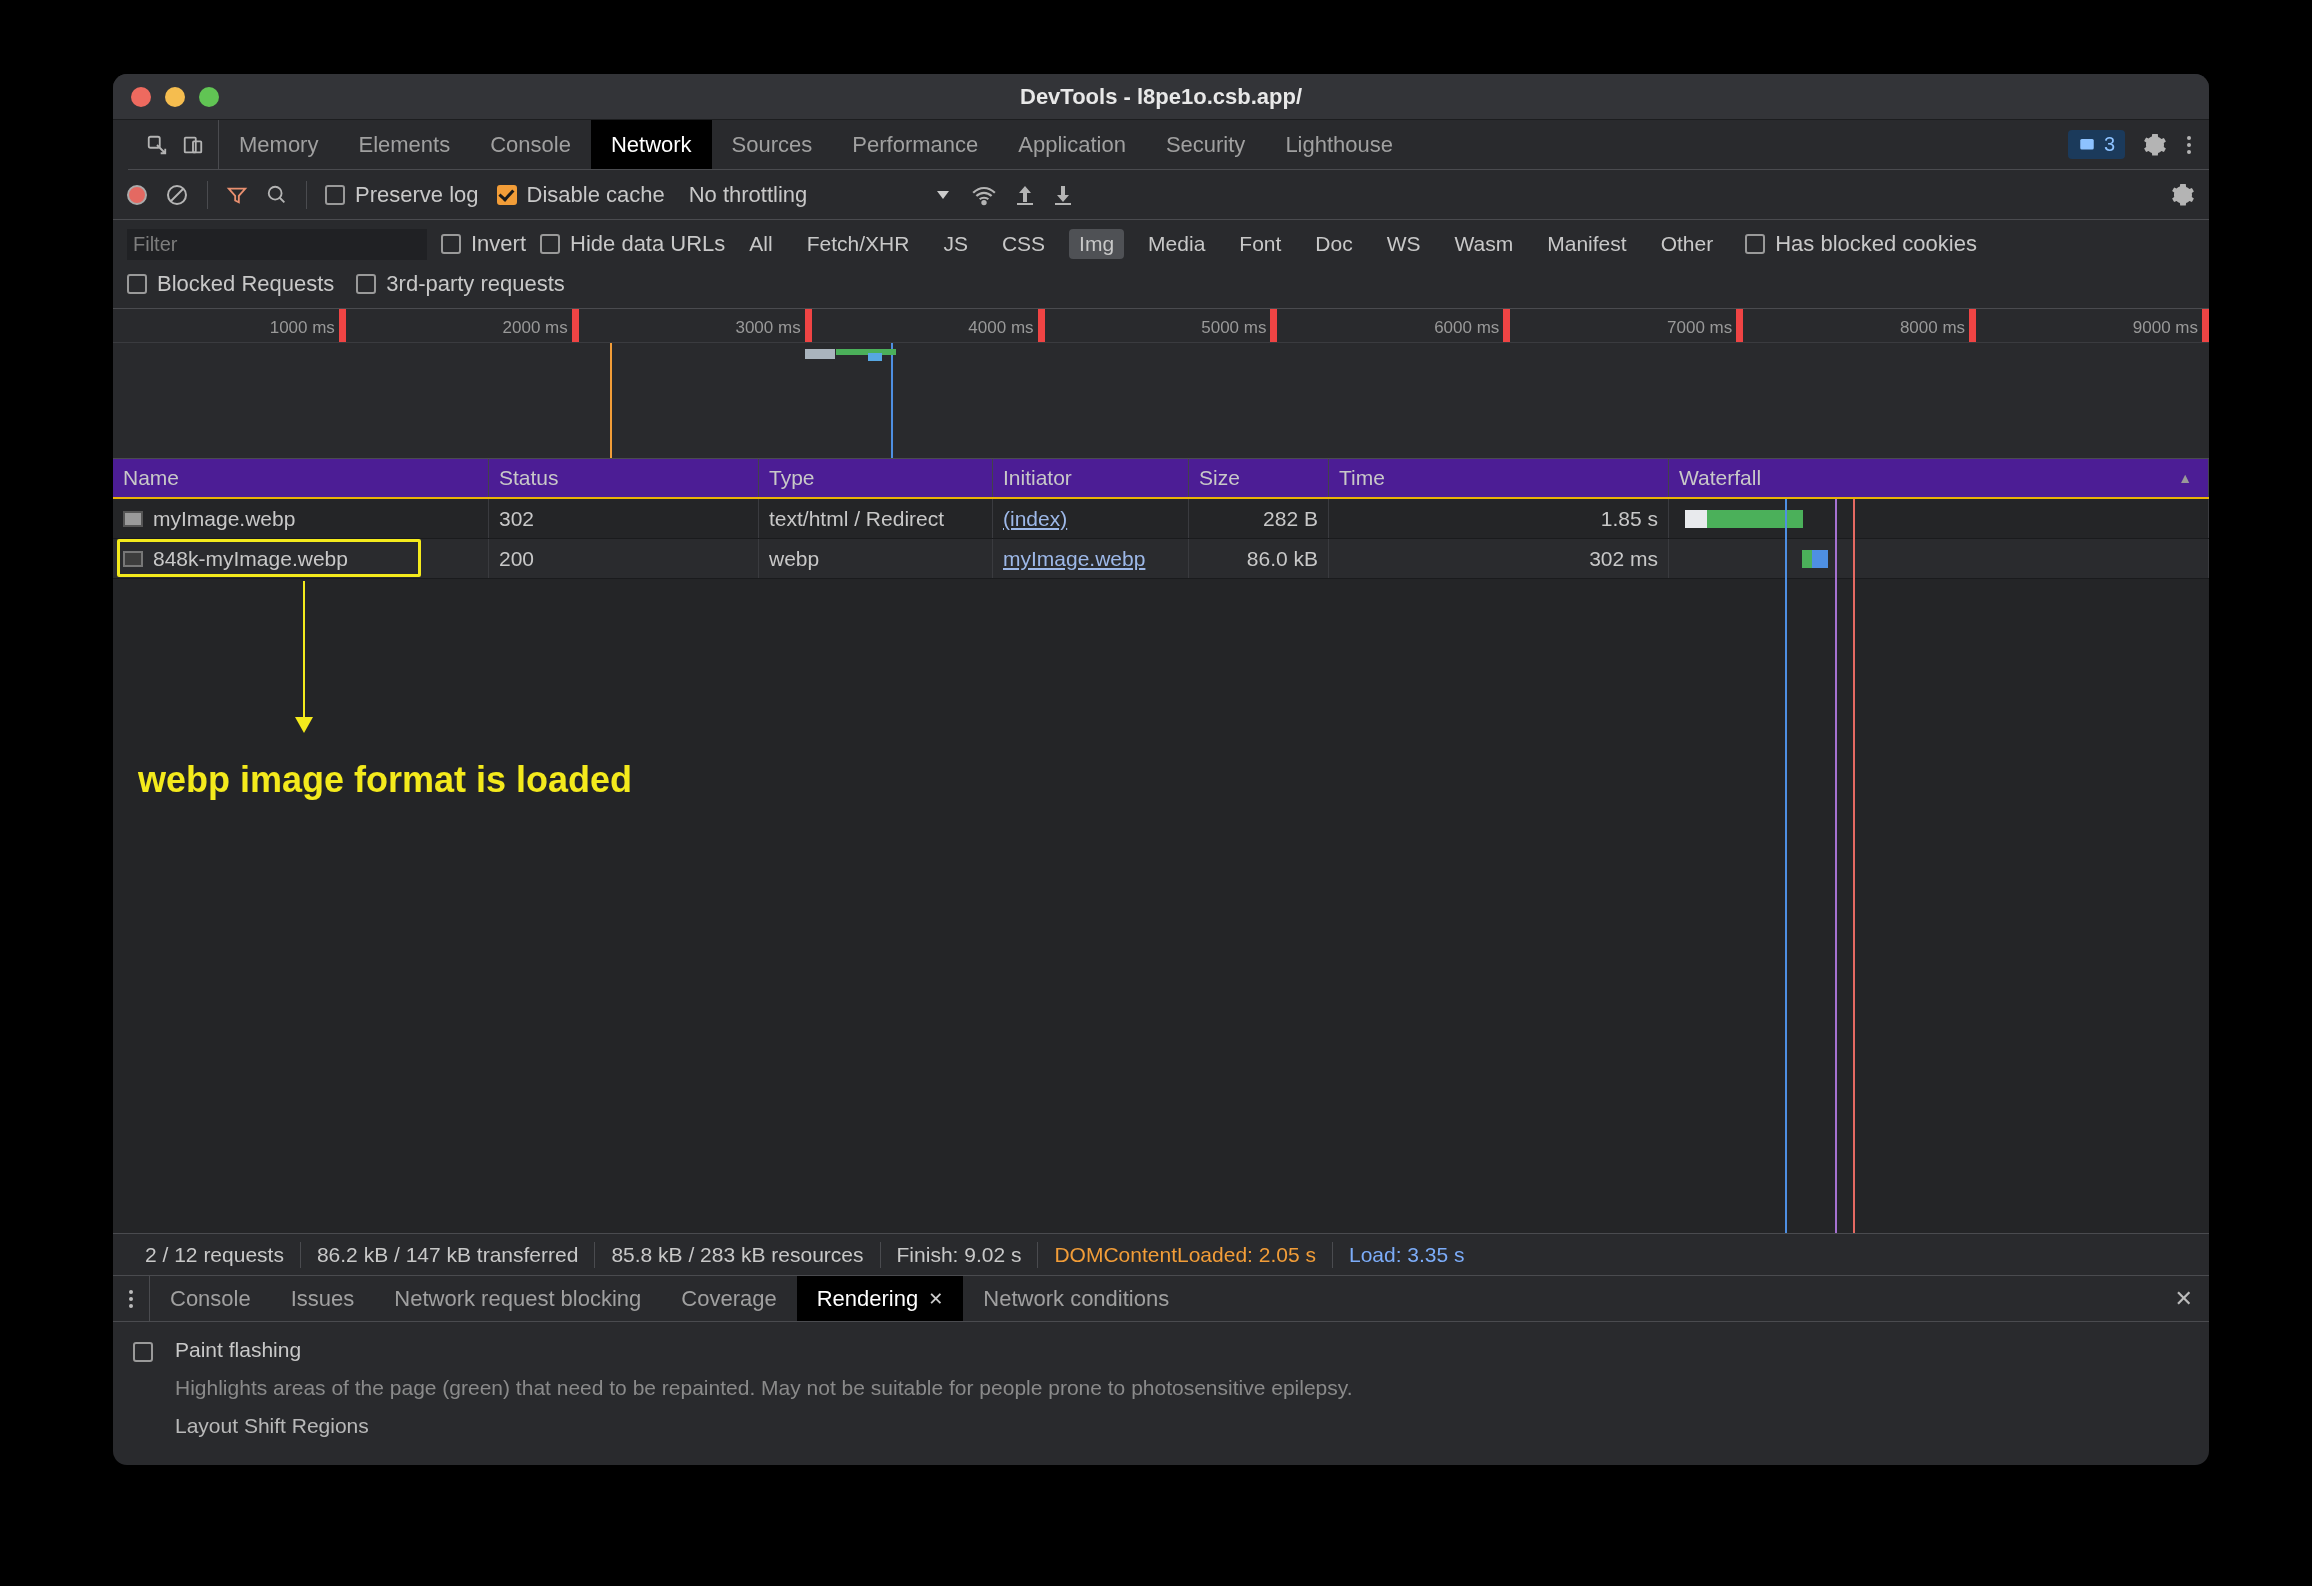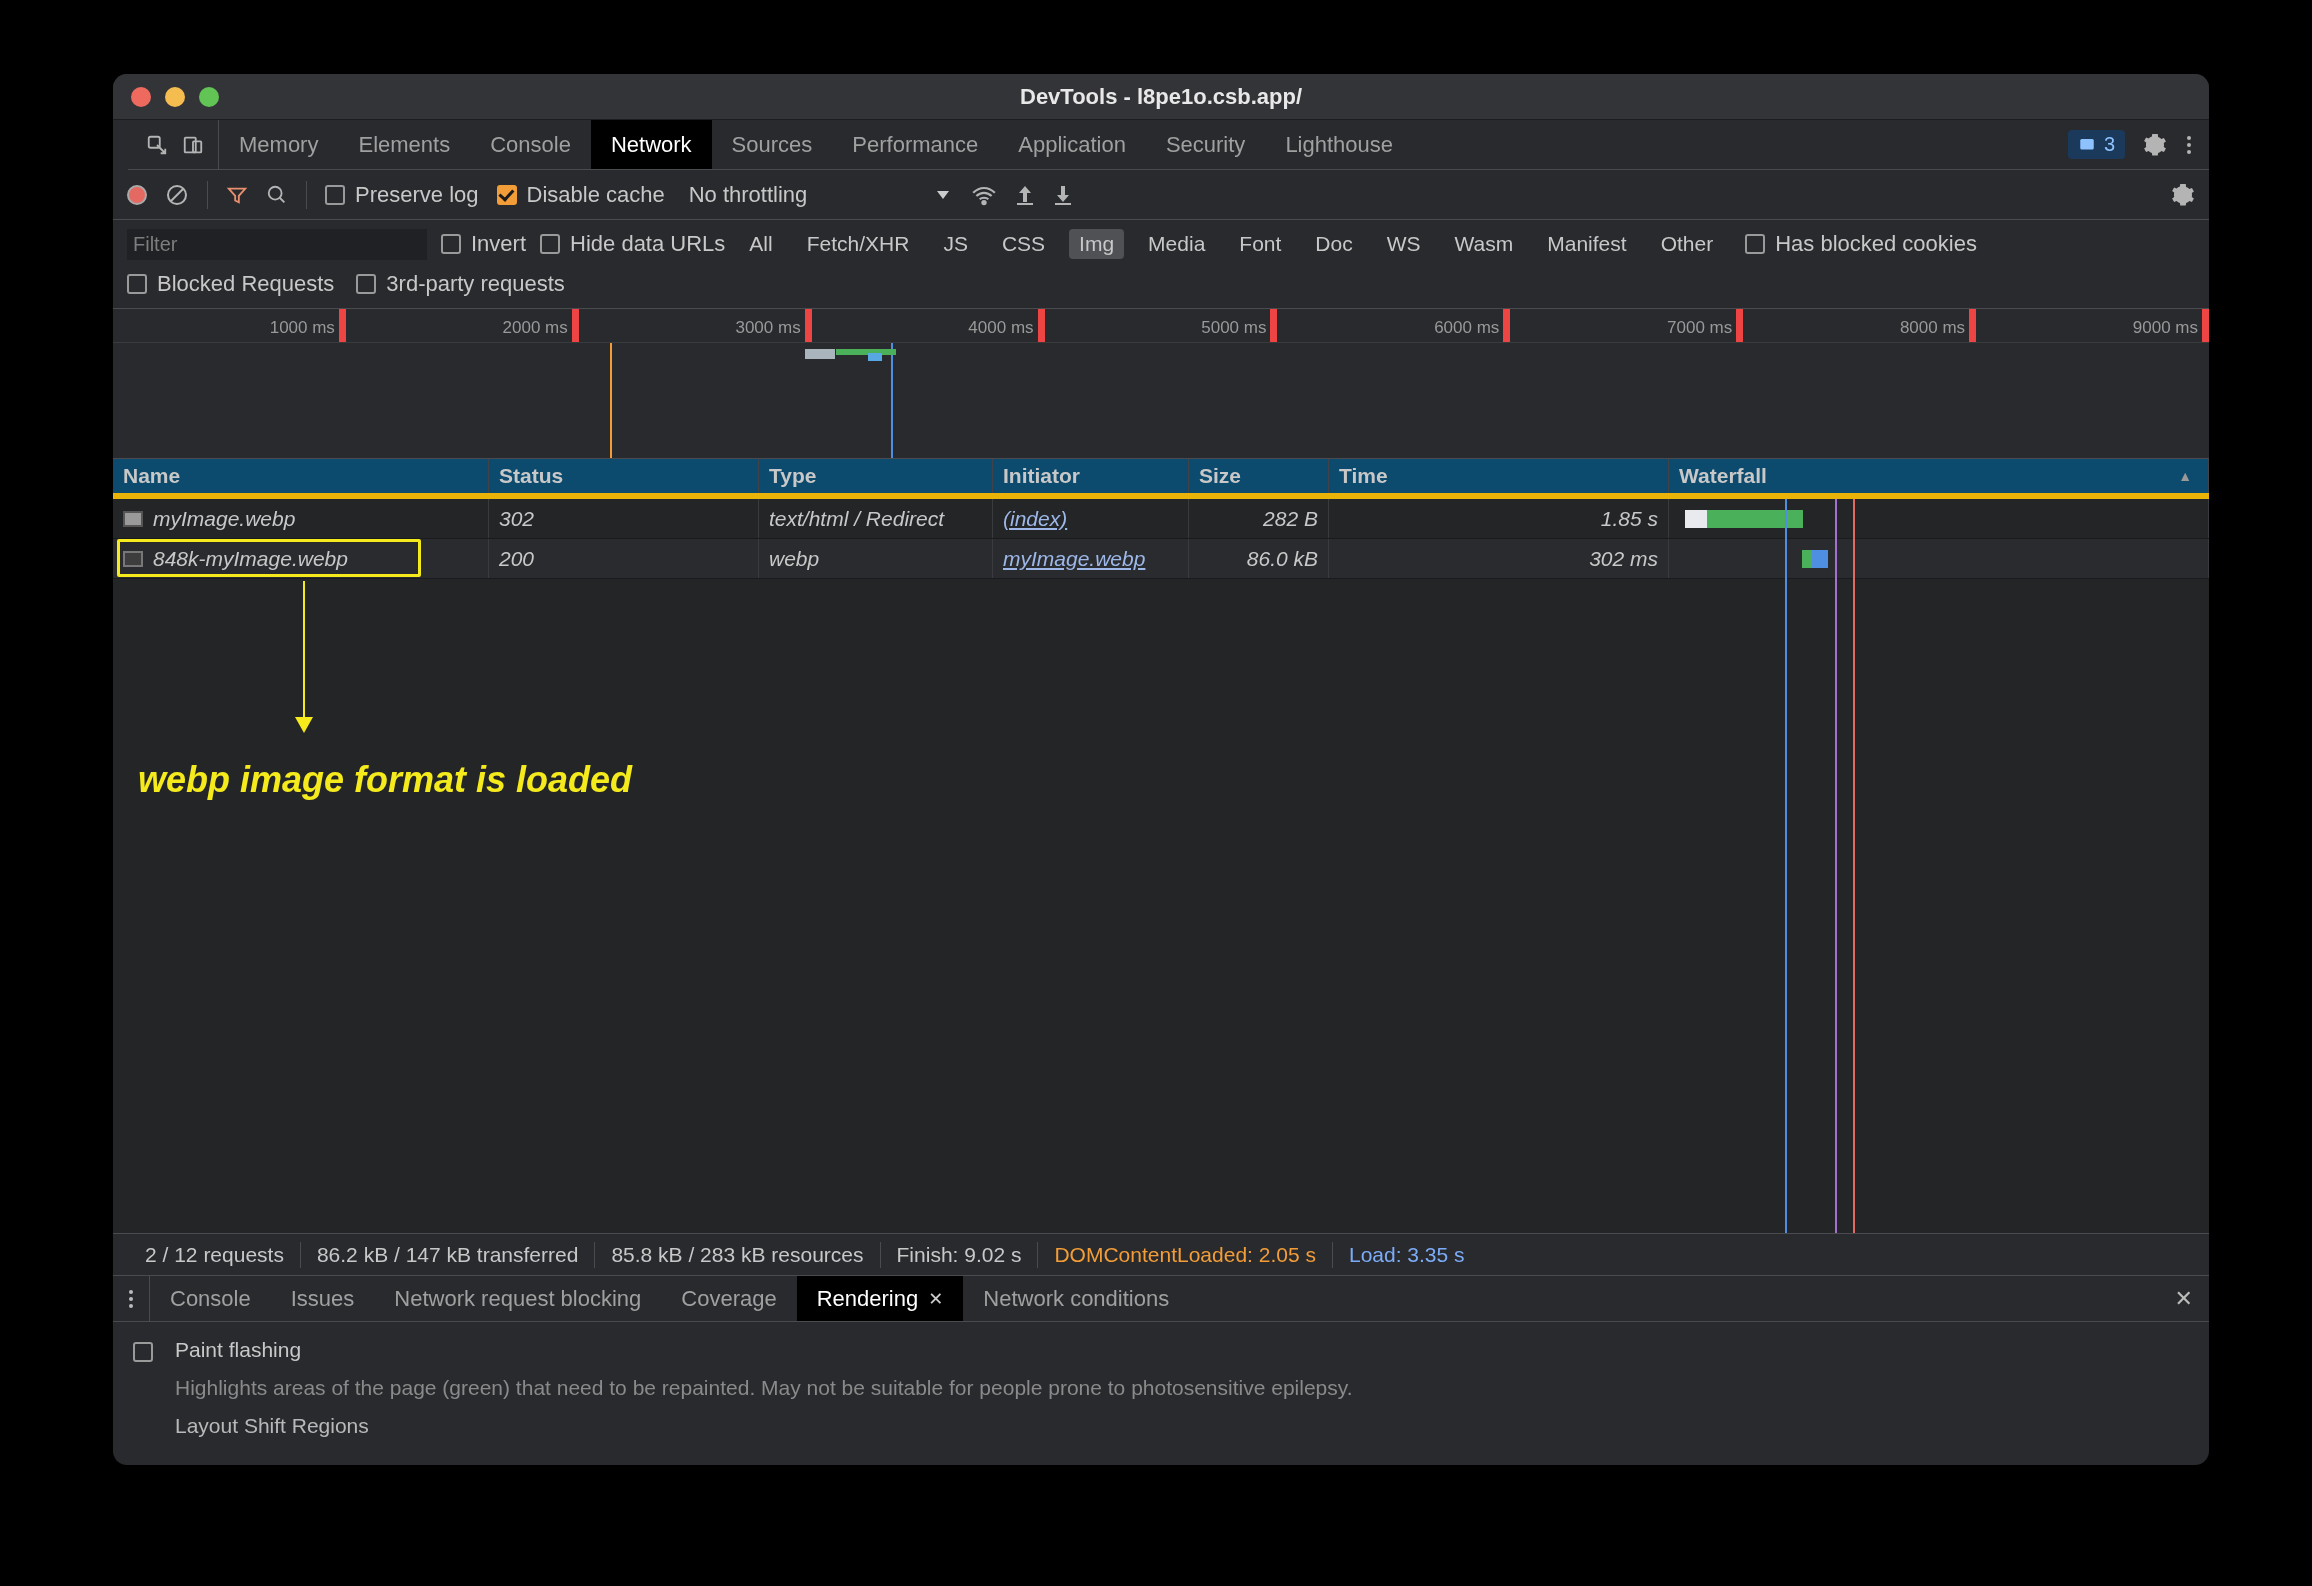--- a/index.html
+++ b/index.html
@@ -188,36 +188,34 @@
   .net-table {
     flex: 1; display: flex; flex-direction: column;
     min-height: 0;
   }
   .thead, .trow {
     display: grid;
     grid-template-columns: 376px 270px 234px 196px 140px 340px 1fr;
     align-items: stretch;
   }
   .thead {
-    height: 40px; background: #0c4a6e;
-    border-bottom: 6px solid #eab308;
-    font-weight: bold;
+    height: 40px; background: #4c1d95;
+    border-bottom: 2px solid #eab308;
   }
   .th {
     display: flex; align-items: center; padding: 0 10px;
     font-size: 21px; color: var(--text);
     border-right: 1px solid #42434a;
     position: relative;
   }
   .th.waterfall { justify-content: space-between; }
   .sort-tri { color: #999; font-size: 14px; margin-right: 6px; }
   .tbody {
     flex: 1; position: relative; overflow: hidden;
     background: #242527;
-    font-style: italic;
   }
   .trow {
     height: 40px; font-size: 21px;
     border-bottom: 1px solid #1a1b1d;
   }
   .trow:nth-child(even){ background: #2a2b2e; }
   .td {
     display:flex; align-items:center; padding: 0 10px;
     border-right: 1px solid #3a3b3f;
     color: var(--text); white-space: nowrap; overflow:hidden;

